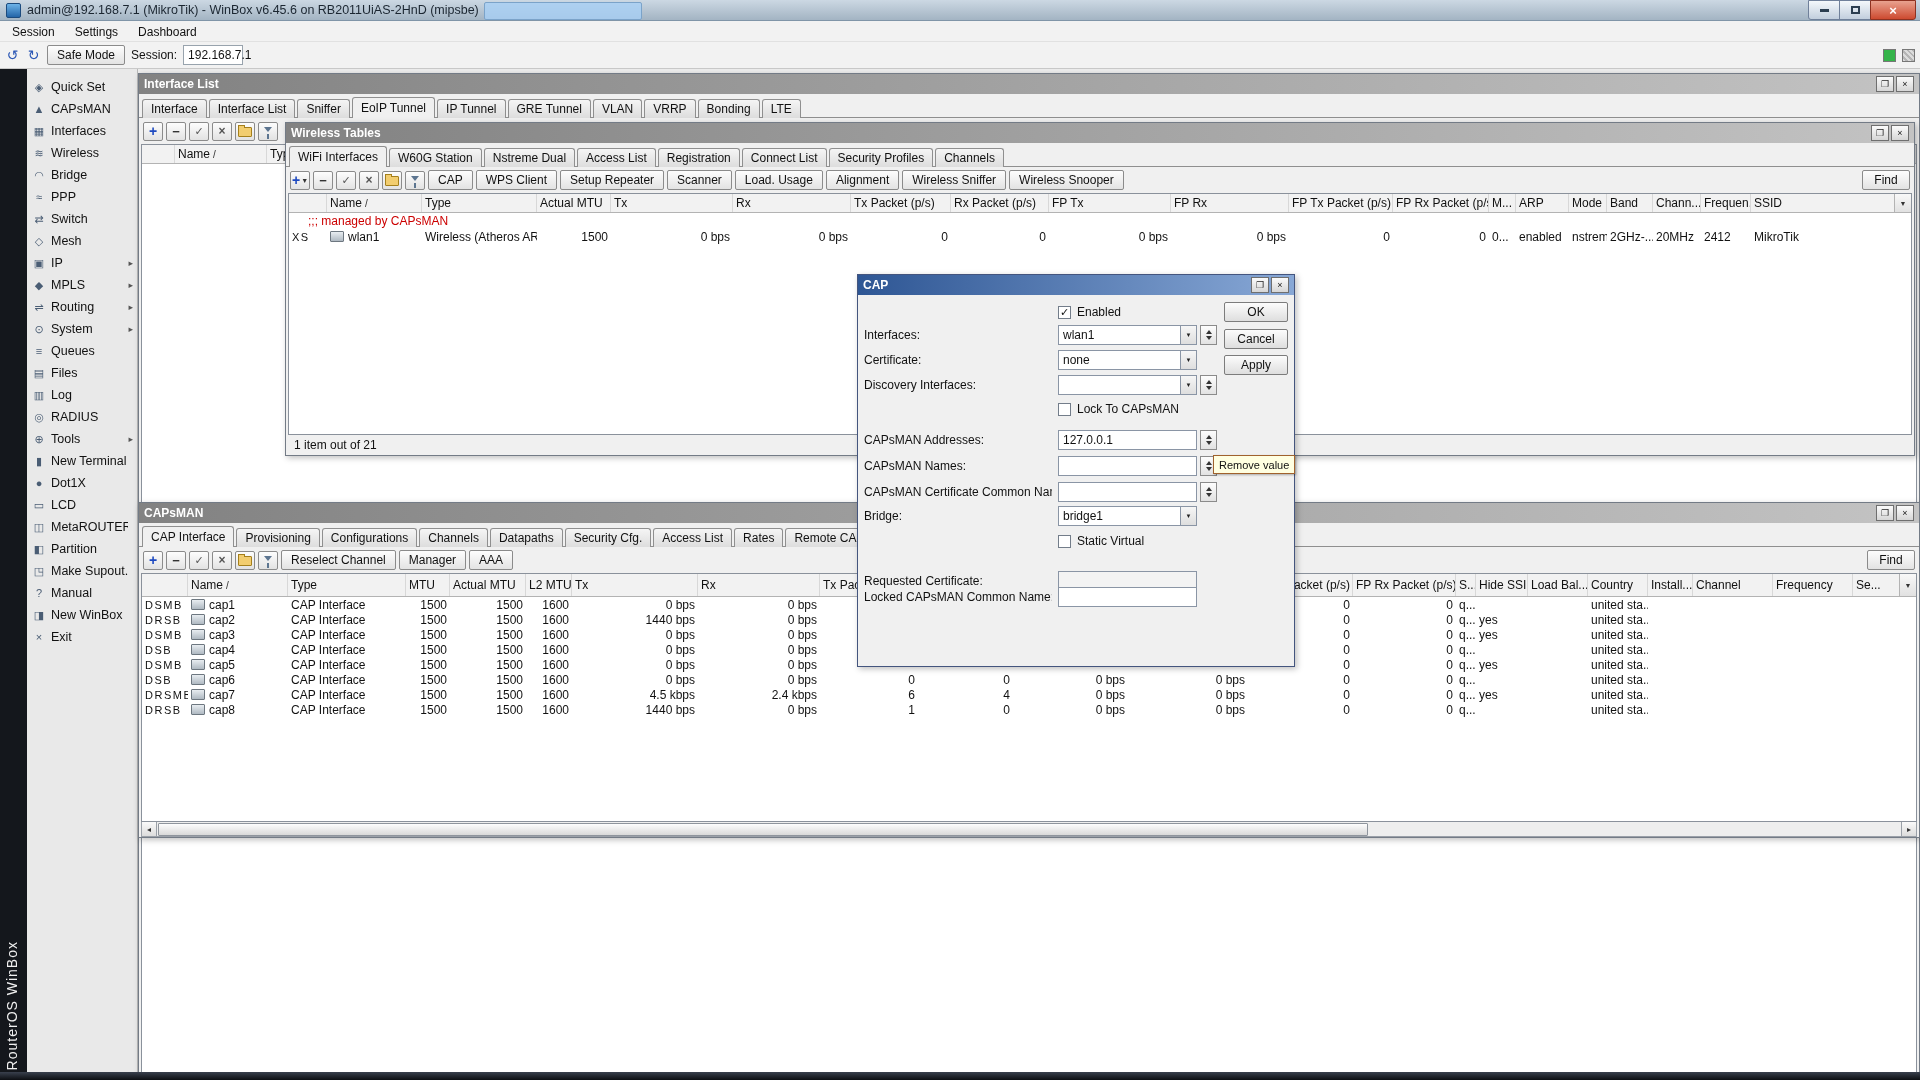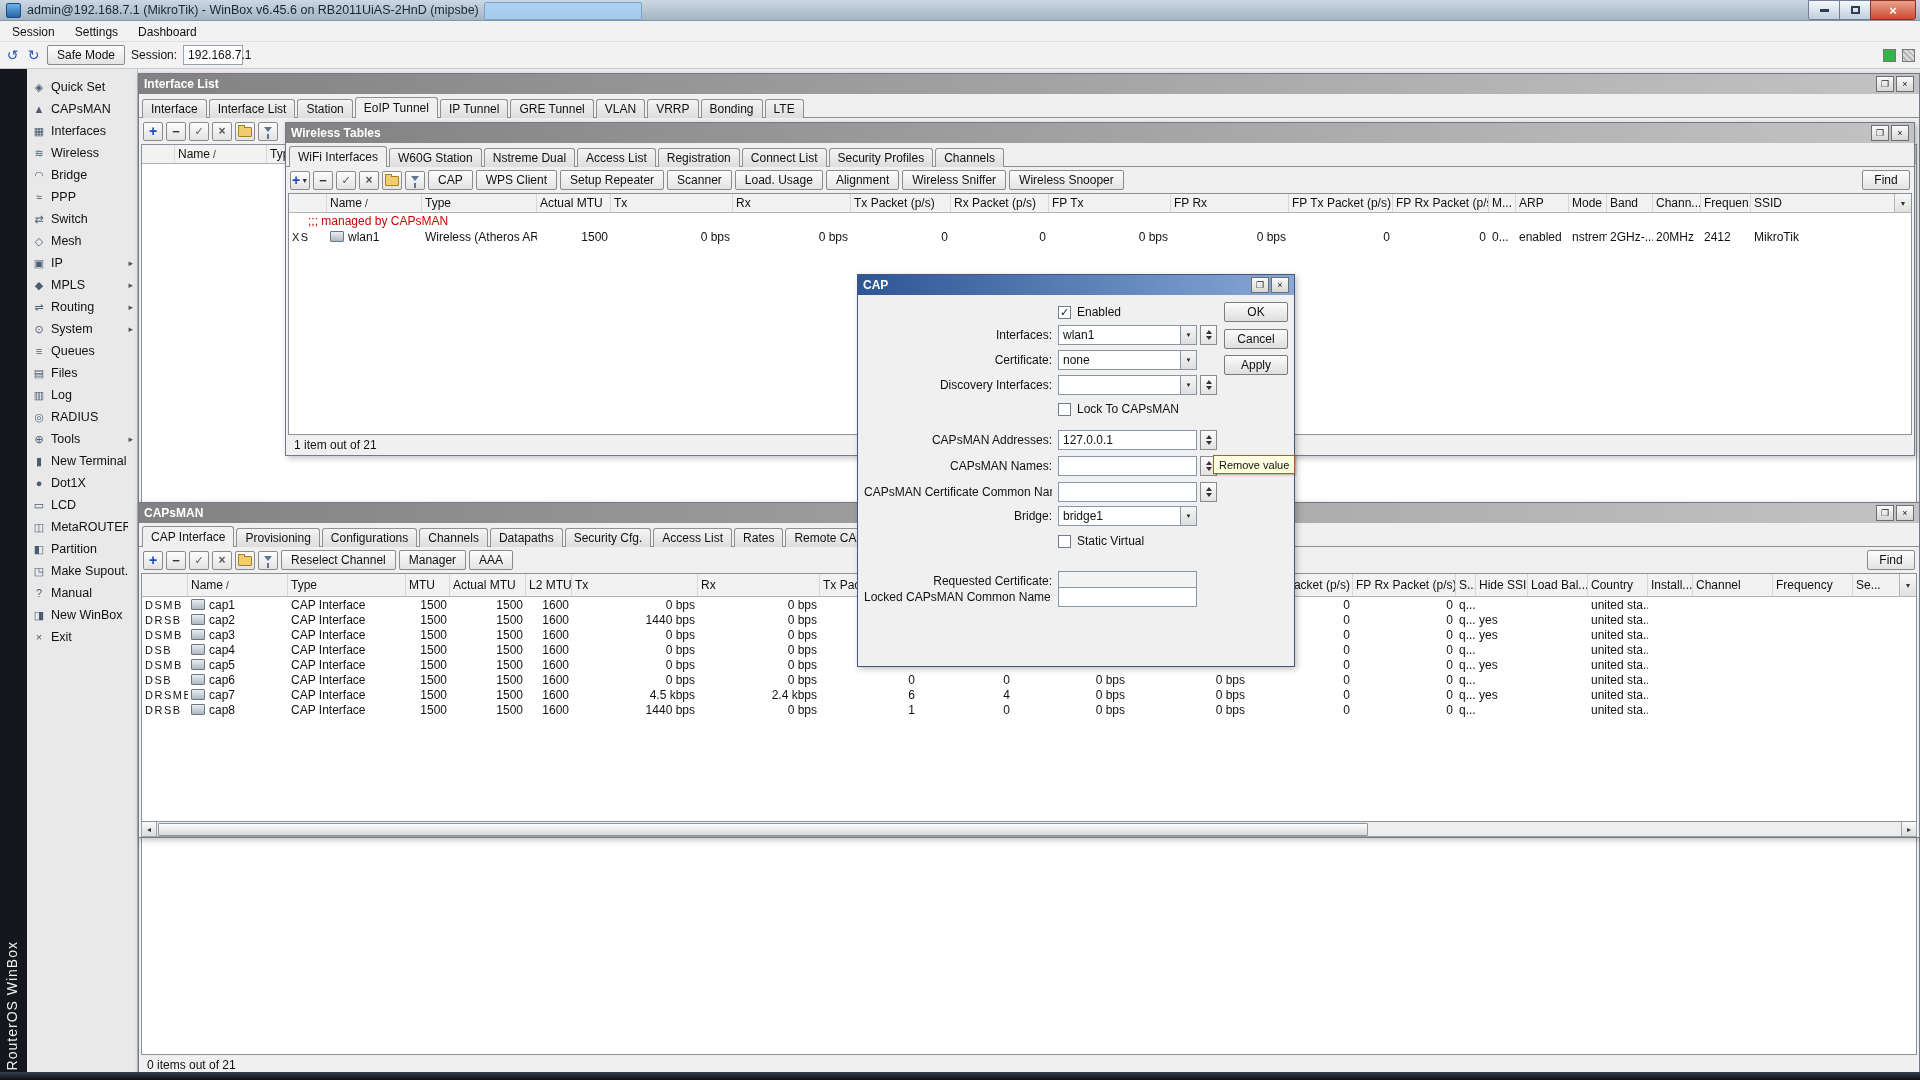--- a/index.html
+++ b/index.html
@@ -121,21 +121,21 @@
 
   
   .il{left:0;top:4px;width:1782px;height:1003px;z-index:1}
   .wt{left:147px;top:53px;width:1630px;height:334px;z-index:10}
   .cm{left:0;top:433px;width:1782px;height:336px;z-index:20}
 
   
   .dialog{left:719px;top:205px;width:438px;height:393px;z-index:50;border:1px solid #44557e}
   .dlg-body{position:relative;flex:1}
   .drow{position:absolute;left:6px;right:72px;height:20px;display:flex;align-items:center}
-  .dlabel{width:188px;text-align:right;margin-right:6px;white-space:nowrap;overflow:hidden;flex:0 0 auto}
+  .dlabel{width:188px;margin-right:6px;white-space:nowrap;overflow:hidden;flex:0 0 auto}
   .dfield{width:139px;height:20px;background:#fff;border:1px solid #8a95a5;display:flex;align-items:center;box-sizing:border-box;flex:0 0 auto}
   .dfield.disabled{background:#f3f3f3}
   .fval{flex:1;padding:0 4px;white-space:nowrap;overflow:hidden}
   .darrow{width:15px;height:100%;border-left:1px solid #8a95a5;background:linear-gradient(#f6f6f6,#dedede);display:flex;align-items:center;justify-content:center;font-size:6px;color:#222;flex:0 0 auto}
   .spin{width:17px;height:20px;margin-left:3px;border:1px solid #8b8b8b;background:linear-gradient(#fdfdfd,#e2e2e2);display:flex;flex-direction:column;align-items:center;justify-content:center;box-sizing:border-box;flex:0 0 auto}
   .tri-u{width:0;height:0;border-left:3px solid transparent;border-right:3px solid transparent;border-bottom:4px solid #333;margin-bottom:2px}
   .tri-d{width:0;height:0;border-left:3px solid transparent;border-right:3px solid transparent;border-top:4px solid #333}
   .chk{width:13px;height:13px;background:#fff;border:1px solid #737d8a;display:flex;align-items:center;justify-content:center;font-size:11px;color:#111;box-sizing:border-box;flex:0 0 auto}
   .chk-label{margin-left:6px}
   .ckrow{padding-left:194px}
@@ -350,21 +350,21 @@
     <div class="window il">
       <div class="child-title">
         <span class="t">Interface List</span>
         <span class="cbtn">❐</span>
         <span class="cbtn">×</span>
       </div>
       <div class="tabstrip">
 
       <span class="tab">Interface</span>
           <span class="tab">Interface List</span>
-          <span class="tab">Station</span>
+          <span class="tab">Sniffer</span>
           <span class="tab active">EoIP Tunnel</span>
           <span class="tab">IP Tunnel</span>
           <span class="tab">GRE Tunnel</span>
           <span class="tab">VLAN</span>
           <span class="tab">VRRP</span>
           <span class="tab">Bonding</span>
           <span class="tab">LTE</span>
         </div>
       <div class="wtoolbar">
         <span class="ibtn">
@@ -390,21 +390,20 @@
         <div class="trow thead il-grid">
           <span class="c"></span>
           <span class="c">
               <span>Name</span>
               <span class="sort">/</span>
             </span>
           <span class="c">Type</span>
         </div>
         <div class="tfill"></div>
       </div>
-      <div class="statusbar">0 items out of 21</div>
     </div>
 
     <div class="window wt">
       <div class="child-title">
         <span class="t">Wireless Tables</span>
         <span class="cbtn">❐</span>
         <span class="cbtn">×</span>
       </div>
       <div class="tabstrip">
 

